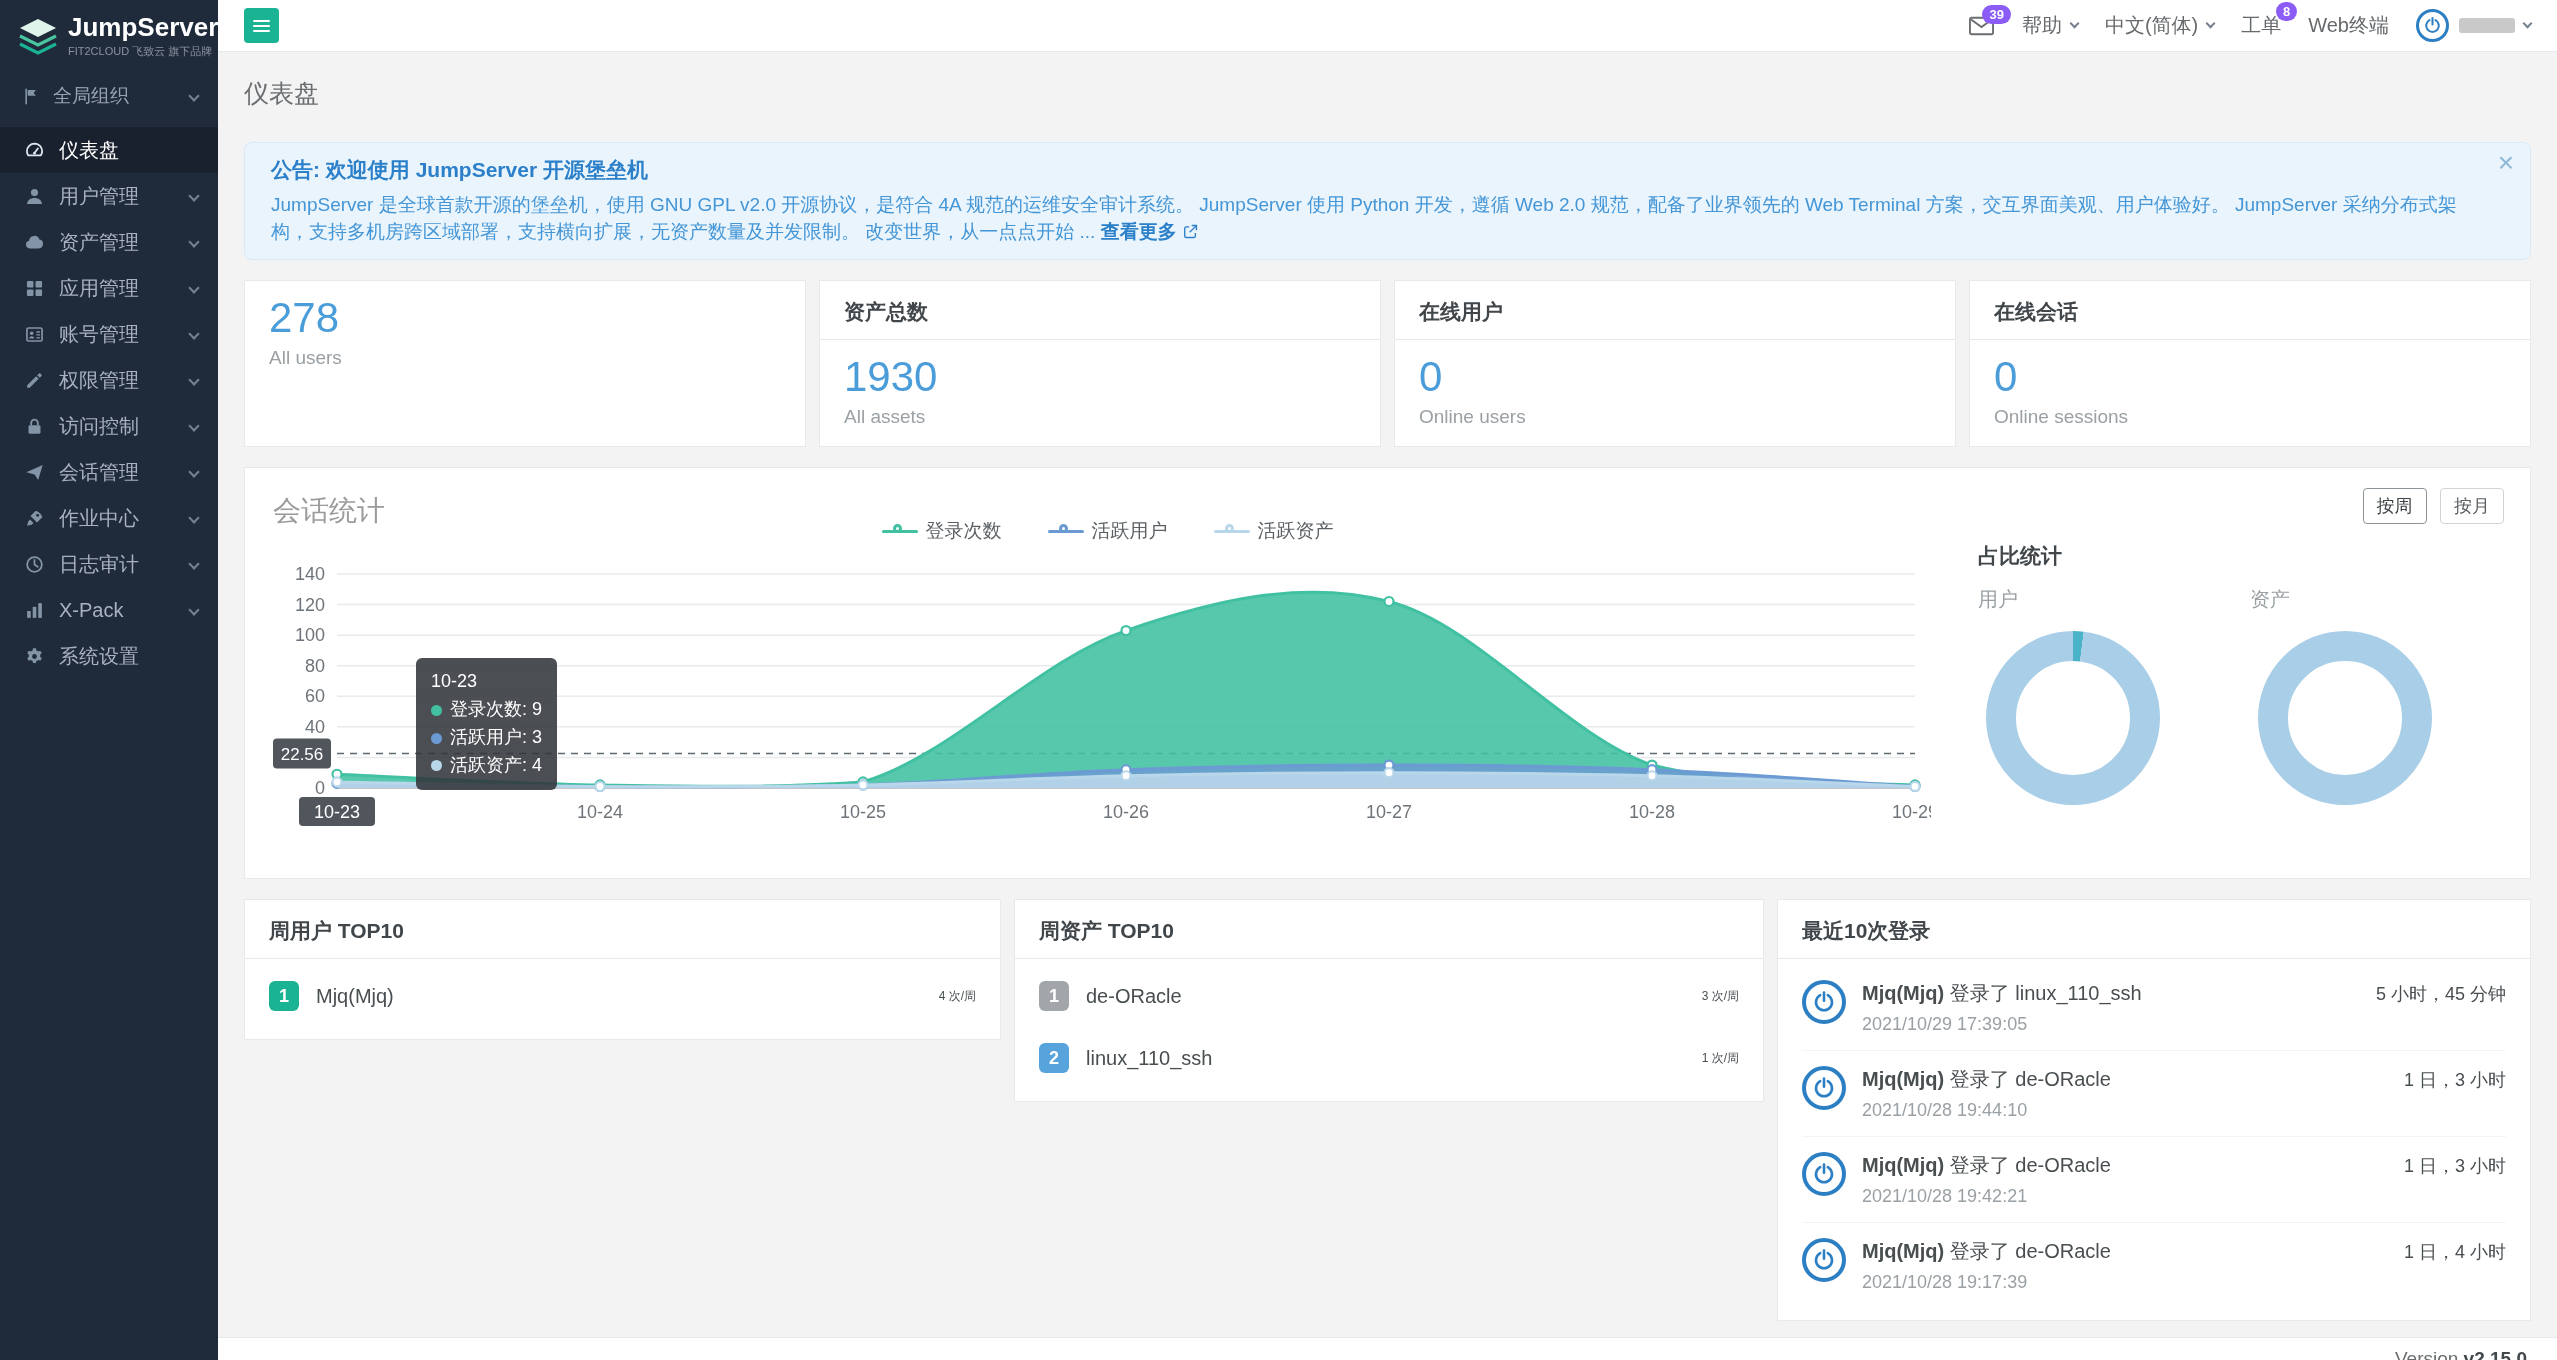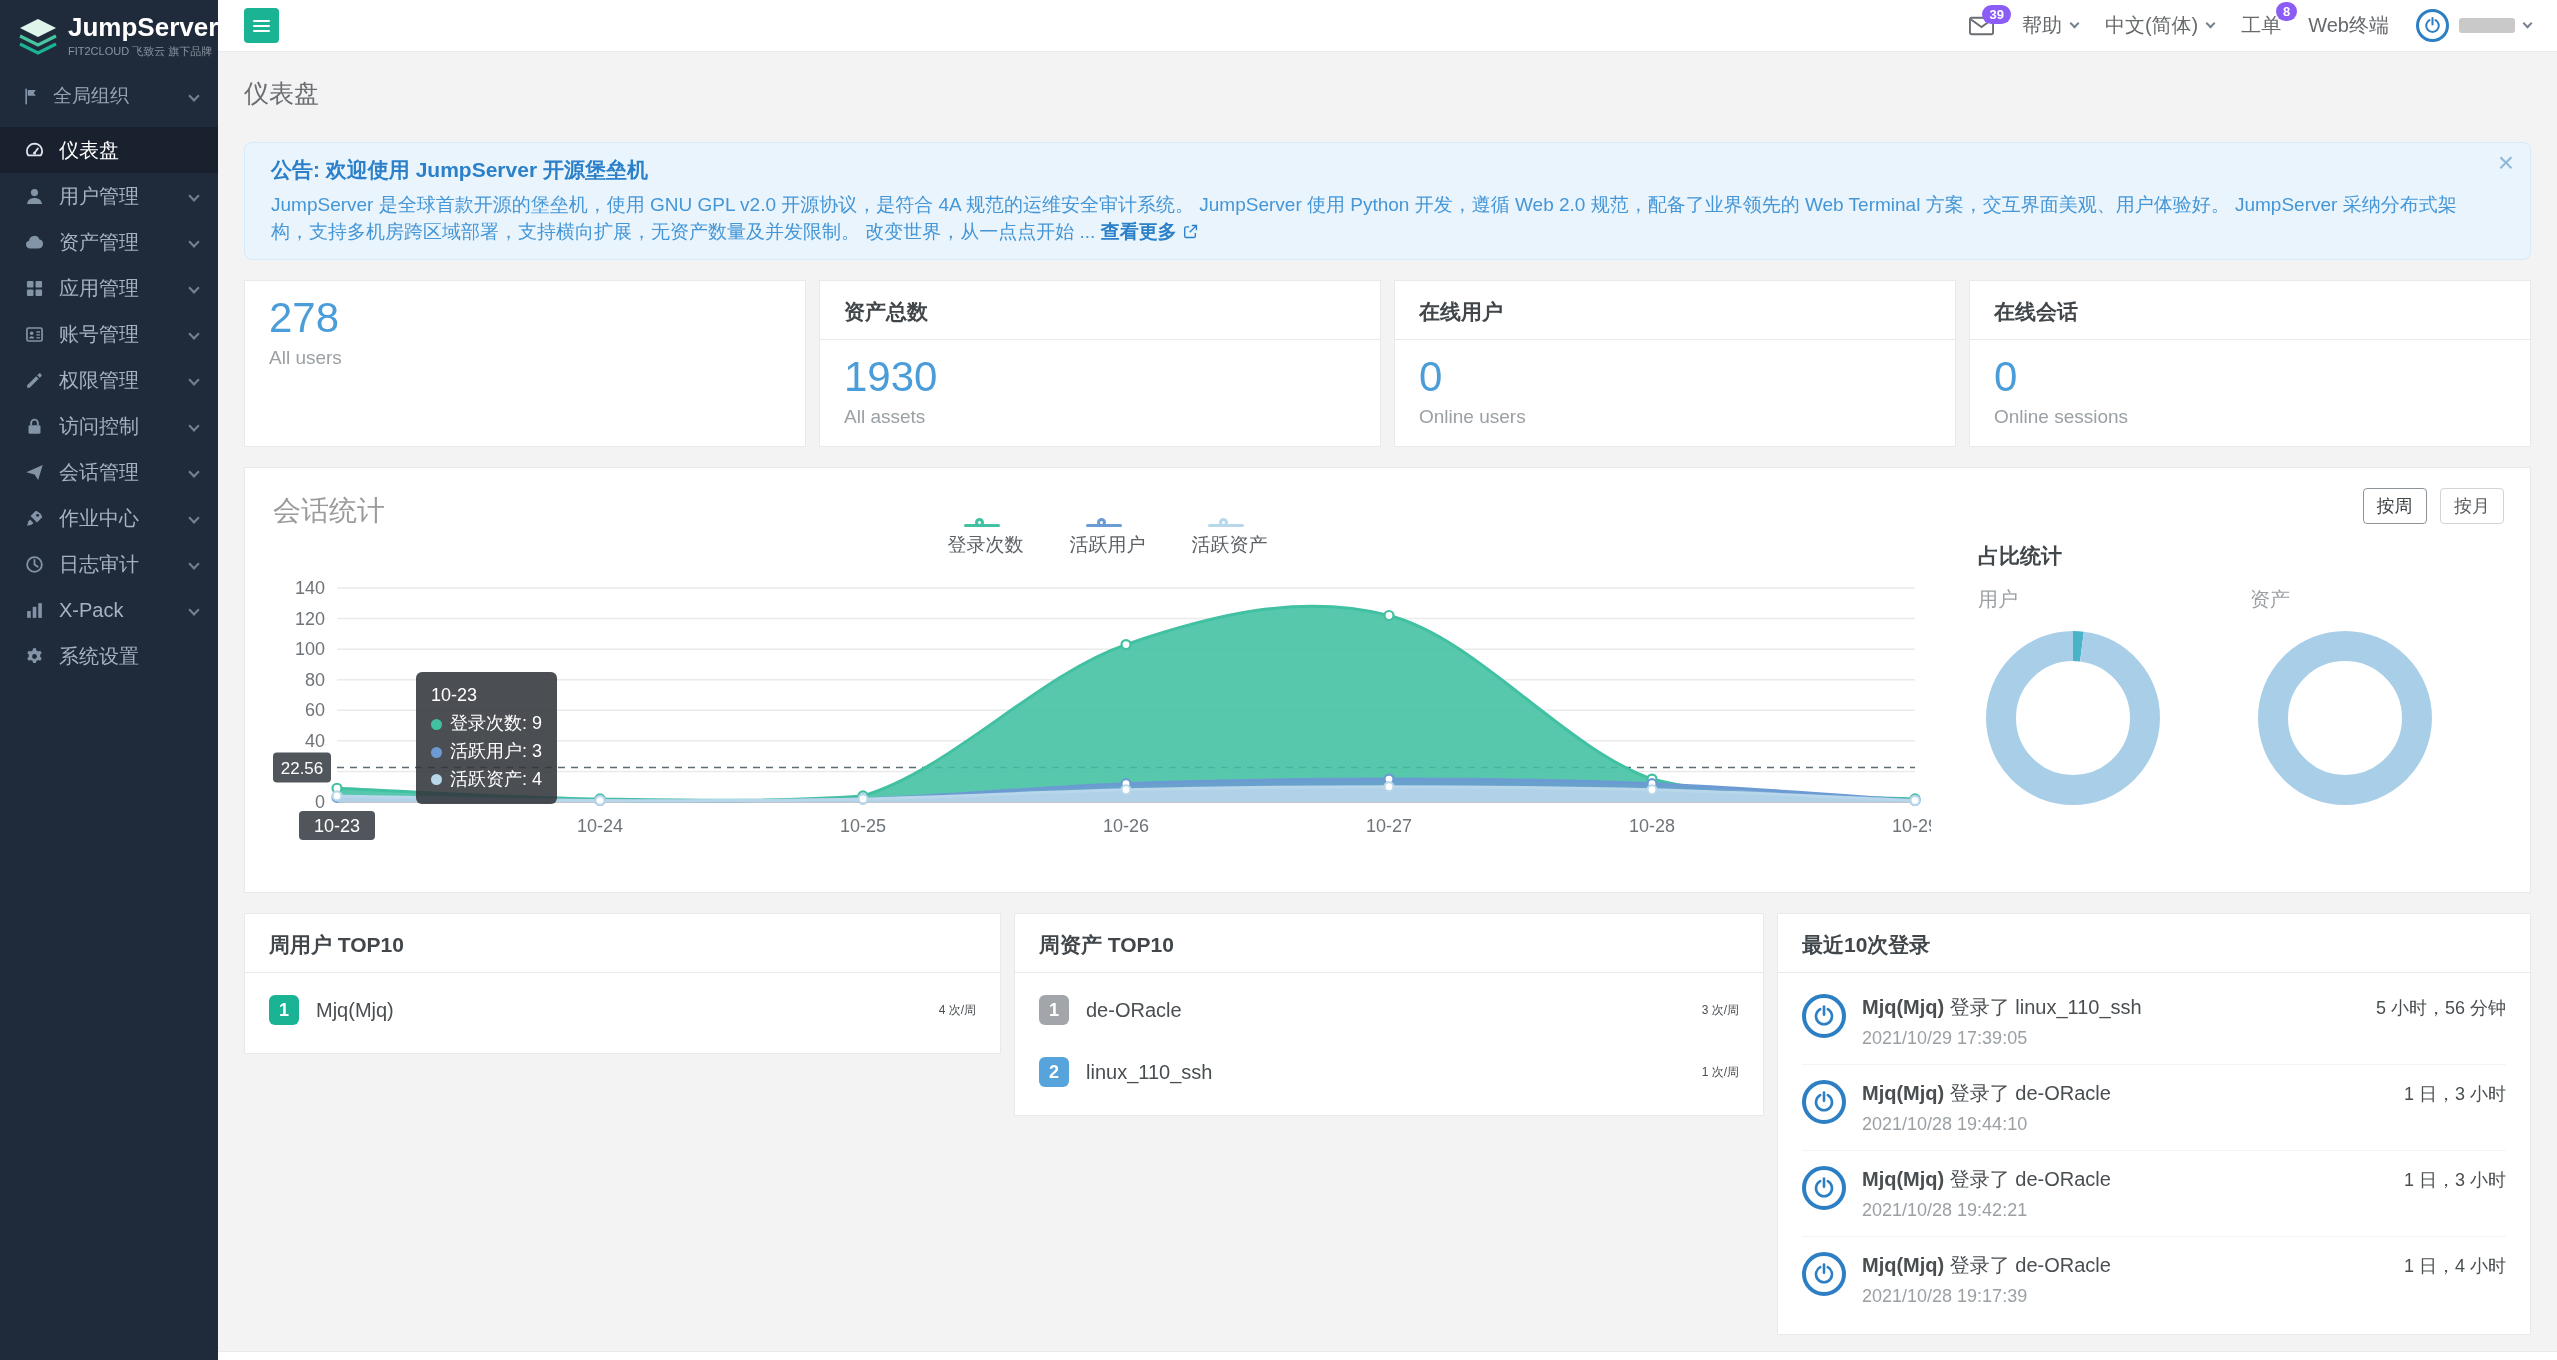--- a/index.html
+++ b/index.html
@@ -68,21 +68,21 @@
   
   .session-card{position:relative;background:#fff;border:1px solid #e7eaec;margin-top:20px;padding:20px 26px 22px;}
   .session-title{position:absolute;top:24px;left:28px;font-size:28px;color:#9b9b9b;}
   .pbtns{position:absolute;top:20px;right:26px;}
   .pbtn{display:inline-block;padding:5px 13px;font-size:18px;border:1px solid #cfd4d8;border-radius:4px;background:#fff;color:#5a5e61;cursor:pointer;}
   .pbtn.active{border-color:#8d9499;color:#3f4447;}
   .pbtn + .pbtn{margin-left:9px;}
   .session-flex{display:flex;margin-top:26px;}
   .chart-col{flex:1;min-width:0;}
   .legend-row{display:flex;justify-content:center;gap:46px;margin:4px 0 12px;}
-  .legend-item{display:flex;align-items:center;font-size:19px;color:#5c6165;cursor:pointer;flex-direction:column;}
+  .legend-item{display:flex;align-items:center;font-size:19px;color:#5c6165;cursor:pointer;}
   .lg-mark{position:relative;width:36px;height:14px;margin-right:8px;}
   .lg-line{position:absolute;left:0;top:6px;width:36px;height:3px;border-radius:2px;}
   .lg-ring{position:absolute;left:11px;top:0;width:9px;height:9px;border:3px solid;border-radius:50%;background:#fff;}
   .chart-wrap{position:relative;}
   .chart-tooltip{position:absolute;left:145px;top:102px;background:rgba(50,53,59,.88);border-radius:6px;
     padding:10px 15px;color:#fff;font-size:18px;line-height:1.55;pointer-events:none;white-space:nowrap;}
   .tt-row{display:flex;align-items:center;}
   .tt-dot{width:11px;height:11px;border-radius:50%;margin-right:8px;flex-shrink:0;}
   .donut-col{width:560px;flex-shrink:0;padding-left:34px;margin-top:28px;}
   .donut-title{font-size:21px;font-weight:700;color:#40464a;}
@@ -531,21 +531,21 @@
                     <svg viewBox="0 0 24 24">
                       <path d="M8.2 5.2a8 8 0 107.6 0" fill="none" stroke="currentColor" stroke-width="2.6" stroke-linecap="round"></path>
                       <path d="M12 2.6v8.2" fill="none" stroke="currentColor" stroke-width="2.6" stroke-linecap="round"></path>
                     </svg>
                   </span>
                 </span>
               <span class="login-main">
                 <div class="login-line"><span class="login-user">Mjq(Mjq)</span> <span>登录了</span> <span>linux_110_ssh</span></div>
                 <div class="login-time">2021/10/29 17:39:05</div>
               </span>
-              <span class="login-duration">5 小时，56 分钟</span>
+              <span class="login-duration">5 小时，45 分钟</span>
             </div>
             <div class="login-row">
               <span class="login-avatar">
                   <span>
                     <svg viewBox="0 0 24 24">
                       <path d="M8.2 5.2a8 8 0 107.6 0" fill="none" stroke="currentColor" stroke-width="2.6" stroke-linecap="round"></path>
                       <path d="M12 2.6v8.2" fill="none" stroke="currentColor" stroke-width="2.6" stroke-linecap="round"></path>
                     </svg>
                   </span>
                 </span>

